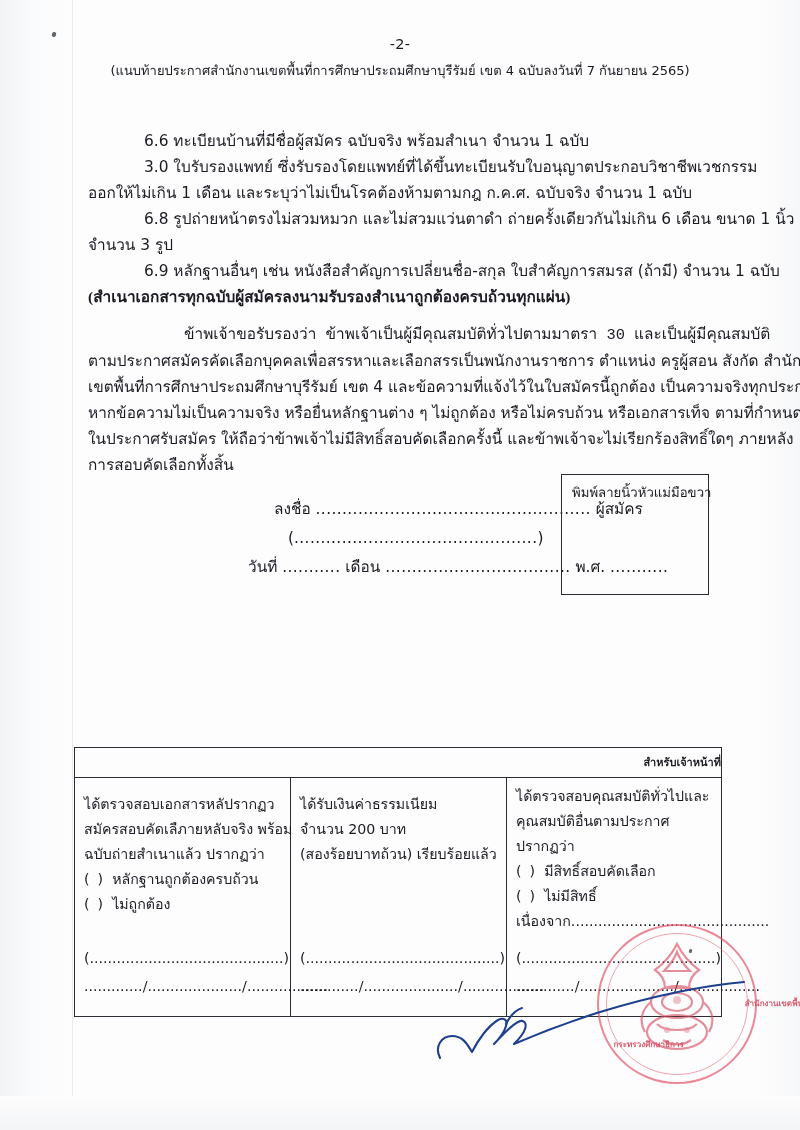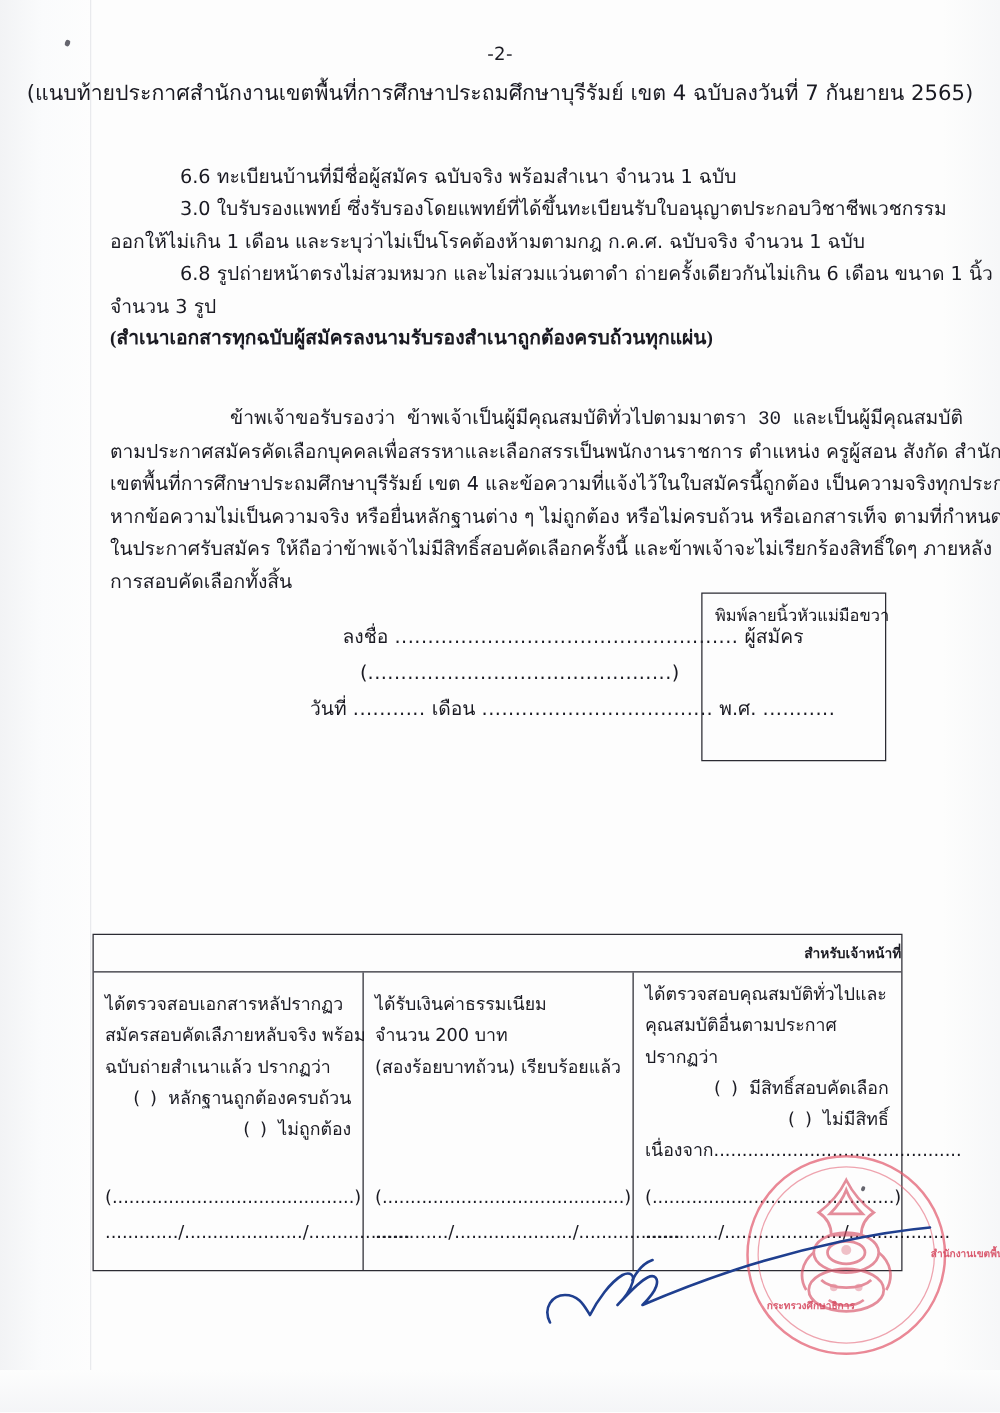--- a/index.html
+++ b/index.html
@@ -66,21 +66,21 @@
     width: 800px;
     text-align: center;
     font-size: 14.5px;
     letter-spacing: .2px;
   }
   .header-sub {
     position: absolute;
     left: 0; top: 60px;
     width: 800px;
     text-align: center;
-    font-size: 17px;
+    font-size: 13px;
   }
 
   
   .body-block {
     position: absolute;
     left: 88px;
     width: 648px;
     font-size: 15.4px;
     line-height: 26px;
   }
@@ -104,21 +104,21 @@
   .sig-line { white-space: nowrap; }
   .sig-line.pad1 { padding-left: 26px; }
   .sig-line.pad2 { padding-left: 40px; }
   .dotfill { letter-spacing: .4px; }
 
   .fingerprint-box {
     position: absolute;
     left: 561px;
     top: 474px;
     width: 148px;
-    height: 135px;
+    height: 121px;
     border: 1.4px solid #2b2b33;
     box-sizing: border-box;
     text-align: center;
   }
   .fingerprint-label {
     position: absolute;
     left: 10px;
     top: 7px;
     font-size: 13.2px;
     white-space: nowrap;
@@ -148,21 +148,21 @@
     box-sizing: border-box;
     padding: 14px 9px 0 9px;
     font-size: 14.2px;
     line-height: 25px;
     position: relative;
   }
   .ocol.c1 { width: 216px; border-right: 1.4px solid #2b2b33; }
   .ocol.c2 { width: 216px; border-right: 1.4px solid #2b2b33; }
   .ocol.c3 { width: 213px; padding-top: 6px; }
   .ocol .tl { white-space: nowrap; }
-  .opt-row { white-space: nowrap; text-align: right; }
+  .opt-row { white-space: nowrap; }
   .opt-row .paren { letter-spacing: 8px; }
   .ocol .sign-lines {
     position: absolute;
     left: 9px;
     bottom: 16px;
     width: 196px;
     font-size: 14.2px;
     line-height: 28px;
   }
   .ocol.c3 .sign-lines { width: 196px; }
@@ -237,20 +237,21 @@
 
   <div class="page-no">-2-</div>
   <div class="header-sub">(แนบท้ายประกาศสำนักงานเขตพื้นที่การศึกษาประถมศึกษาบุรีรัมย์ เขต 4  ฉบับลงวันที่ 7 กันยายน 2565)</div>
 
   <div class="body-block" id="list-block">
     <div class="ln indent">6.6  ทะเบียนบ้านที่มีชื่อผู้สมัคร ฉบับจริง  พร้อมสำเนา   จำนวน  1  ฉบับ</div>
     <div class="ln indent">3.0  ใบรับรองแพทย์  ซึ่งรับรองโดยแพทย์ที่ได้ขึ้นทะเบียนรับใบอนุญาตประกอบวิชาชีพเวชกรรม</div>
     <div class="ln">ออกให้ไม่เกิน 1 เดือน  และระบุว่าไม่เป็นโรคต้องห้ามตามกฎ ก.ค.ศ.  ฉบับจริง  จำนวน  1  ฉบับ</div>
     <div class="ln indent">6.8  รูปถ่ายหน้าตรงไม่สวมหมวก  และไม่สวมแว่นตาดำ  ถ่ายครั้งเดียวกันไม่เกิน  6  เดือน  ขนาด 1  นิ้ว</div>
     <div class="ln">จำนวน  3  รูป</div>
+    <div class="ln indent">6.9  หลักฐานอื่นๆ  เช่น  หนังสือสำคัญการเปลี่ยนชื่อ-สกุล ใบสำคัญการสมรส (ถ้ามี)  จำนวน  1  ฉบับ</div>
     <div class="ln bold">(สำเนาเอกสารทุกฉบับผู้สมัครลงนามรับรองสำเนาถูกต้องครบถ้วนทุกแผ่น)</div>
   </div>
 
   <div class="body-block" id="declare-block">
     <div class="ln indent-para">ข้าพเจ้าขอรับรองว่า ข้าพเจ้าเป็นผู้มีคุณสมบัติทั่วไปตามมาตรา  30   และเป็นผู้มีคุณสมบัติ</div>
     <div class="ln">ตามประกาศสมัครคัดเลือกบุคคลเพื่อสรรหาและเลือกสรรเป็นพนักงานราชการ ตำแหน่ง ครูผู้สอน สังกัด สำนักงาน</div>
     <div class="ln">เขตพื้นที่การศึกษาประถมศึกษาบุรีรัมย์  เขต 4 และข้อความที่แจ้งไว้ในใบสมัครนี้ถูกต้อง  เป็นความจริงทุกประการ</div>
     <div class="ln">หากข้อความไม่เป็นความจริง หรือยื่นหลักฐานต่าง ๆ ไม่ถูกต้อง  หรือไม่ครบถ้วน  หรือเอกสารเท็จ  ตามที่กำหนดไว้</div>
     <div class="ln">ในประกาศรับสมัคร  ให้ถือว่าข้าพเจ้าไม่มีสิทธิ์สอบคัดเลือกครั้งนี้  และข้าพเจ้าจะไม่เรียกร้องสิทธิ์ใดๆ ภายหลัง</div>
     <div class="ln">การสอบคัดเลือกทั้งสิ้น</div>

